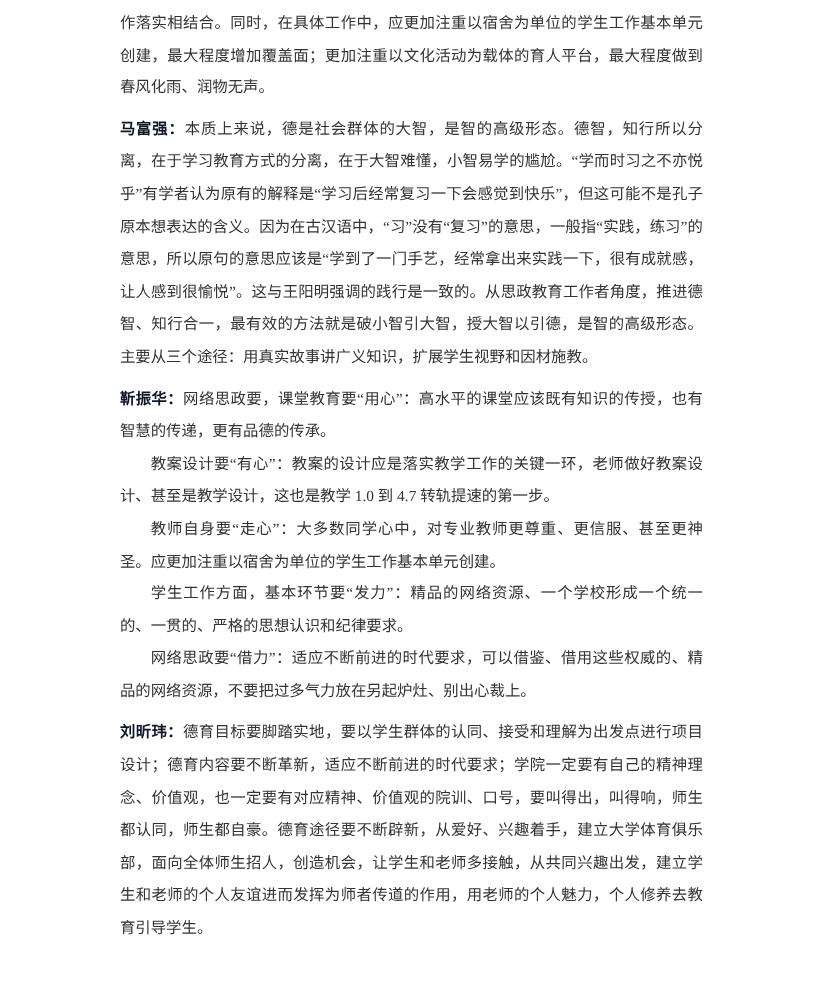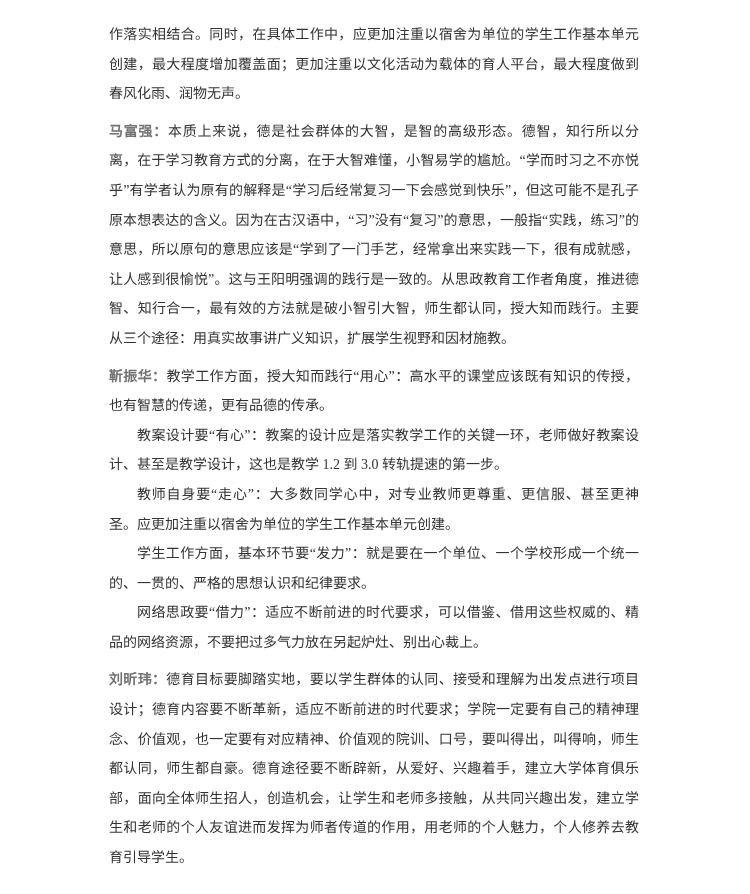--- a/index.html
+++ b/index.html
@@ -9,59 +9,59 @@
   }
   body {
     width: 750px;
     height: 894px;
     overflow: hidden;
   }
   .page {
     box-sizing: border-box;
     width: 750px;
     height: 894px;
-    padding: 20px 111px 10px 109px;
+    padding: 7px 111px 10px 109px;
     background: #ffffff;
     font-family: "Liberation Serif", "DejaVu Serif", serif;
     font-size: 14px;
     color: #333333;
     text-align: justify;
     text-justify: inter-ideograph;
   }
   .para {
     margin: 0;
     line-height: 29.6px;
     word-break: break-all;
   }
   .para.speaker-para {
     margin-top: 8px;
   }
   .para.indented {
     text-indent: 28px;
   }
   .speaker-name {
     font-weight: bold;
-    color: #737373;
+    color: #0f172a;
   }
 </style>
 </head>
 <body>
 
 <div class="page">
 
   <p class="para"><span>作落实相结合。同时，在具体工作中，应更加注重以宿舍为单位的学生工作基本单元创建，最大程度增加覆盖面；更加注重以文化活动为载体的育人平台，最大程度做到春风化雨、润物无声。</span></p>
 
-  <p class="para speaker-para"><strong class="speaker-name">马富强：</strong><span>本质上来说，德是社会群体的大智，是智的高级形态。德智，知行所以分离，在于学习教育方式的分离，在于大智难懂，小智易学的尴尬。“学而时习之不亦悦乎”有学者认为原有的解释是“学习后经常复习一下会感觉到快乐”，但这可能不是孔子原本想表达的含义。因为在古汉语中，“习”没有“复习”的意思，一般指“实践，练习”的意思，所以原句的意思应该是“学到了一门手艺，经常拿出来实践一下，很有成就感，让人感到很愉悦”。这与王阳明强调的践行是一致的。从思政教育工作者角度，推进德智、知行合一，最有效的方法就是破小智引大智，师生都认同，授大知而践行。主要从三个途径：用真实故事讲广义知识，扩展学生视野和因材施教。</span></p>
+  <p class="para speaker-para"><strong class="speaker-name">马富强：</strong><span>本质上来说，德是社会群体的大智，是智的高级形态。德智，知行所以分离，在于学习教育方式的分离，在于大智难懂，小智易学的尴尬。“学而时习之不亦悦乎”有学者认为原有的解释是“学习后经常复习一下会感觉到快乐”，但这可能不是孔子原本想表达的含义。因为在古汉语中，“习”没有“复习”的意思，一般指“实践，练习”的意思，所以原句的意思应该是“学到了一门手艺，经常拿出来实践一下，很有成就感，让人感到很愉悦”。这与王阳明强调的践行是一致的。从思政教育工作者角度，推进德智、知行合一，最有效的方法就是破小智引大智，授大智以引德，是智的高级形态。主要从三个途径：用真实故事讲广义知识，扩展学生视野和因材施教。</span></p>
 
-  <p class="para speaker-para"><strong class="speaker-name">靳振华：</strong><span>教学工作方面，授大知而践行“用心”：高水平的课堂应该既有知识的传授，也有智慧的传递，更有品德的传承。</span></p>
+  <p class="para speaker-para"><strong class="speaker-name">靳振华：</strong><span>网络思政要，课堂教育要“用心”：高水平的课堂应该既有知识的传授，也有智慧的传递，更有品德的传承。</span></p>
 
-  <p class="para indented"><span>教案设计要“有心”：教案的设计应是落实教学工作的关键一环，老师做好教案设计、甚至是教学设计，这也是教学 1.2 到 3.0 转轨提速的第一步。</span></p>
+  <p class="para indented"><span>教案设计要“有心”：教案的设计应是落实教学工作的关键一环，老师做好教案设计、甚至是教学设计，这也是教学 1.0 到 4.7 转轨提速的第一步。</span></p>
 
   <p class="para indented"><span>教师自身要“走心”：大多数同学心中，对专业教师更尊重、更信服、甚至更神圣。应更加注重以宿舍为单位的学生工作基本单元创建。</span></p>
 
-  <p class="para indented"><span>学生工作方面，基本环节要“发力”：就是要在一个单位、一个学校形成一个统一的、一贯的、严格的思想认识和纪律要求。</span></p>
+  <p class="para indented"><span>学生工作方面，基本环节要“发力”：精品的网络资源、一个学校形成一个统一的、一贯的、严格的思想认识和纪律要求。</span></p>
 
 
   <p class="para indented"><span>网络思政要“借力”：适应不断前进的时代要求，可以借鉴、借用这些权威的、精品的网络资源，不要把过多气力放在另起炉灶、别出心裁上。</span></p>
 
   <p class="para speaker-para"><strong class="speaker-name">刘昕玮：</strong><span>德育目标要脚踏实地，要以学生群体的认同、接受和理解为出发点进行项目设计；德育内容要不断革新，适应不断前进的时代要求；学院一定要有自己的精神理念、价值观，也一定要有对应精神、价值观的院训、口号，要叫得出，叫得响，师生都认同，师生都自豪。德育途径要不断辟新，从爱好、兴趣着手，建立大学体育俱乐部，面向全体师生招人，创造机会，让学生和老师多接触，从共同兴趣出发，建立学生和老师的个人友谊进而发挥为师者传道的作用，用老师的个人魅力，个人修养去教育引导学生。</span></p>
 
 </div>
 
 </body></html>

